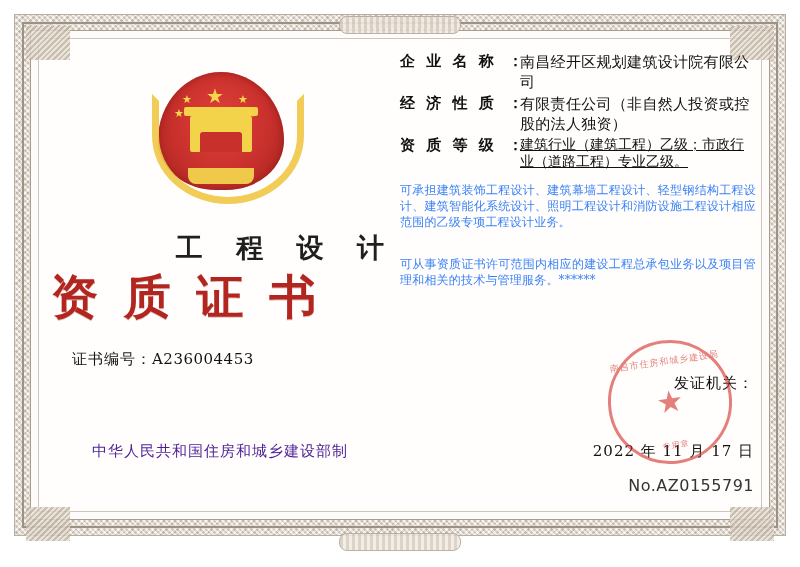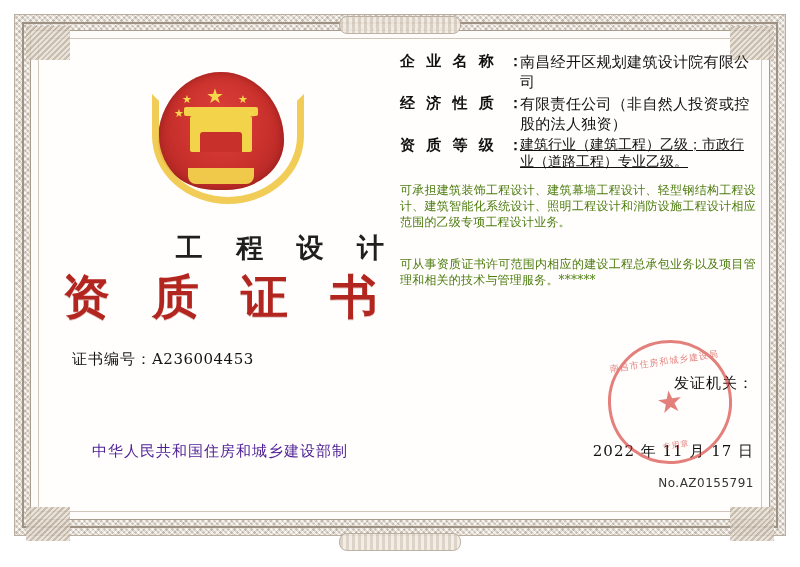--- a/index.html
+++ b/index.html
@@ -229,22 +229,21 @@
     letter-spacing: 12px;
     text-indent: 12px;
     color: #1f1f1f;
     font-weight: bold;
   }
   .title-line2 {
     position: absolute;
     left: 0;
     top: 222px;
     width: 352px;
-    text-align: center;
-    font-family: Liberation Mono, monospace;
+    font-family: Liberation Serif, serif;
     font-size: 47px;
     letter-spacing: 7px;
     text-indent: 7px;
     color: #b3251f;
     font-weight: bold;
     text-shadow: 0 1px 0 rgba(120,20,16,0.25);
   }
 
   .field-row {
     position: absolute;
@@ -337,21 +336,21 @@
   }
 
   .scope-text {
     position: absolute;
     left: 0;
     top: 138px;
     width: 356px;
     font-family: "DejaVu Serif", "Liberation Serif", serif;
     font-size: 12px;
     line-height: 16px;
-    color: #4d7c0f;
+    color: #3b82f6;
     text-align: justify;
     letter-spacing: 0.2px;
   }
 
   .issuing-org {
     position: absolute;
     right: 2px;
     top: 330px;
     font-family: "DejaVu Serif", "Liberation Serif", serif;
     font-size: 15px;
@@ -367,21 +366,21 @@
     font-size: 15px;
     color: #111;
     letter-spacing: 1px;
   }
 
   .serial-no {
     position: absolute;
     right: 2px;
     top: 432px;
     font-family: "DejaVu Sans", "Liberation Sans", sans-serif;
-    font-size: 12px;
+    font-size: 16px;
     color: #333;
     letter-spacing: 0.5px;
     padding-left: 44px;
   }
 
   
   .seal {
     position: absolute;
     left: 208px;
     top: 296px;

